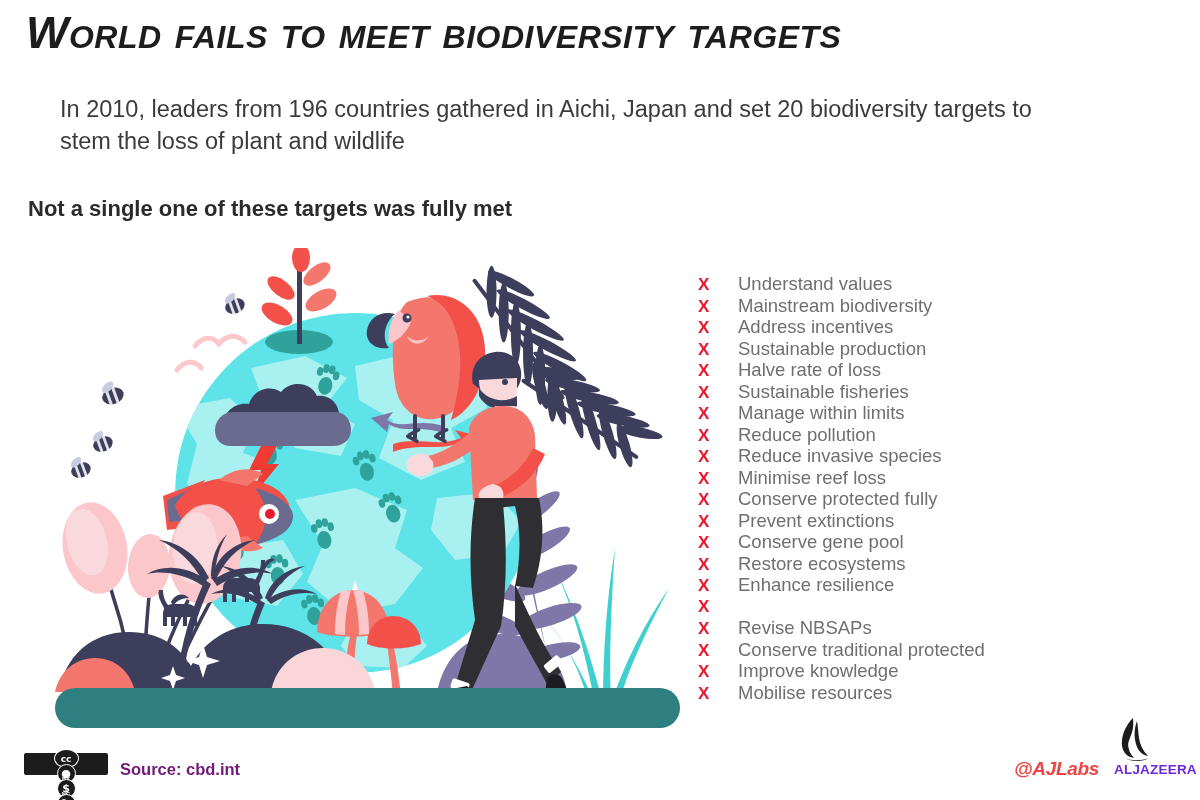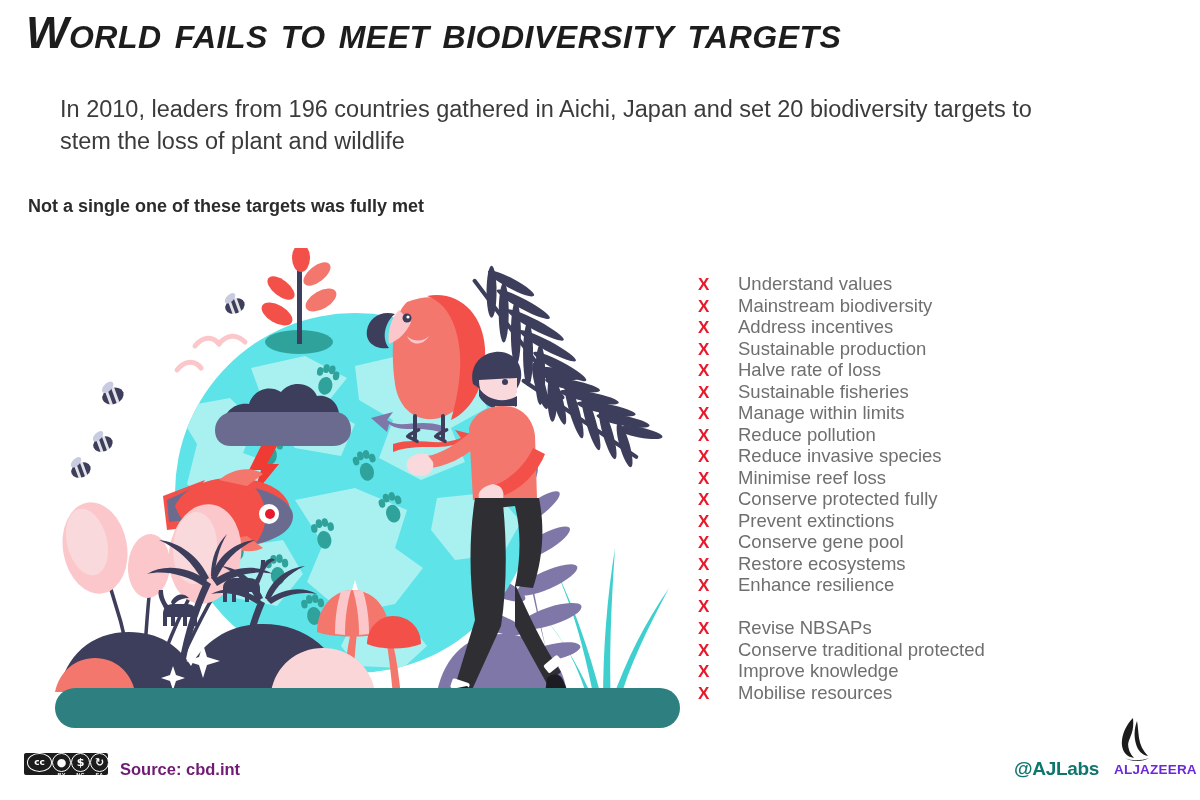--- a/index.html
+++ b/index.html
@@ -38,21 +38,21 @@
     font-size: 23.5px;
     line-height: 1.36;
     color: #3b3b3b;
     font-weight: 400;
     margin-left: 32px;
   }
   #kicker {
     position: absolute;
     left: 28px; top: 196px;
     width: 1000px;
-    font-size: 18px;
+    font-size: 22px;
     font-weight: bold;
     color: #2b2b2b;
   }
 
   
   #target-list {
     position: absolute;
     left: 698px; top: 273px;
     width: 470px;
   }
@@ -80,20 +80,21 @@
   #cc-badge {
     position: absolute;
     left: 24px; top: 753px;
     width: 84px; height: 22px;
     background: #1c1c1c;
     border-radius: 2px;
     display: flex;
     align-items: center;
     justify-content: space-between;
     padding: 0 3px;
+    flex-direction: column;
   }
   .cc-circle {
     width: 19px; height: 19px;
     border-radius: 50%;
     background: #1c1c1c;
     border: 1.6px solid #ffffff;
     position: relative;
     display: flex;
     align-items: center;
     justify-content: center;
@@ -121,22 +122,23 @@
     left: 120px; top: 760px;
     font-size: 16.5px;
     font-weight: bold;
     color: #701a75;
   }
   #aj-labs {
     position: absolute;
     left: 1014px; top: 758px;
     font-size: 19px;
     font-weight: bold;
-    color: #0f766e;
+    color: #ef4444;
     letter-spacing: -0.3px;
+    font-style: italic;
   }
   #aj-name {
     position: absolute;
     left: 1114px; top: 762px;
     font-size: 13.5px;
     font-weight: bold;
     color: #6d28d9;
     letter-spacing: 0.2px;
   }
   #aj-logo {

